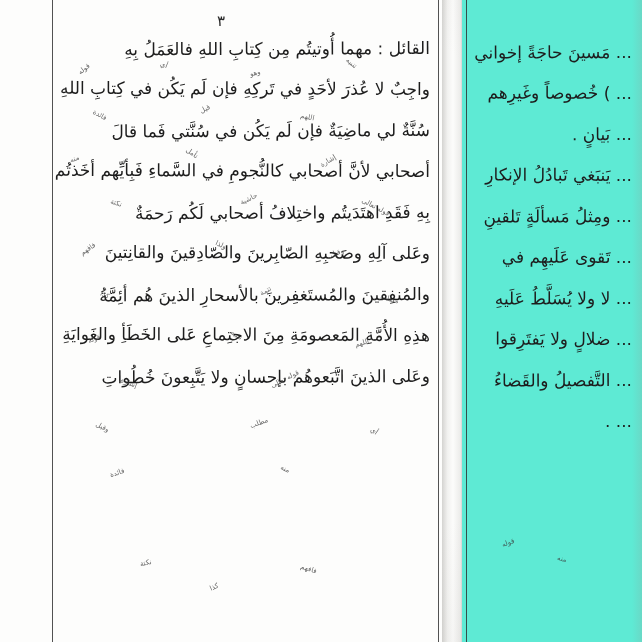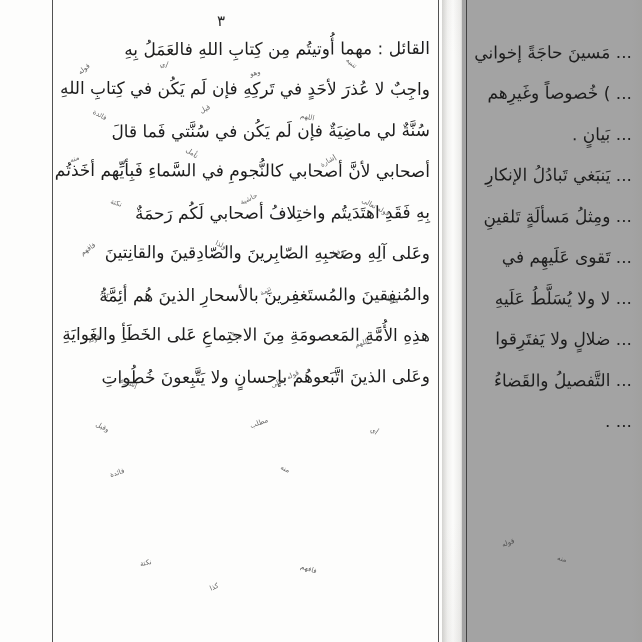--- a/index.html
+++ b/index.html
@@ -35,21 +35,21 @@
     overflow: hidden;
   }
   .panel-left {  
     left: 0;
     width: 442px;
     background: #fdfdfc;
   }
   .panel-right { 
     left: 462px;
     right: 0;
-    background: #a3a3a3;
+    background: #5eead4;
   }
 
   
   .gutter {
     position: absolute;
     top: 0;
     bottom: 0;
     left: 442px;
     width: 20px;
     background: linear-gradient(90deg,

